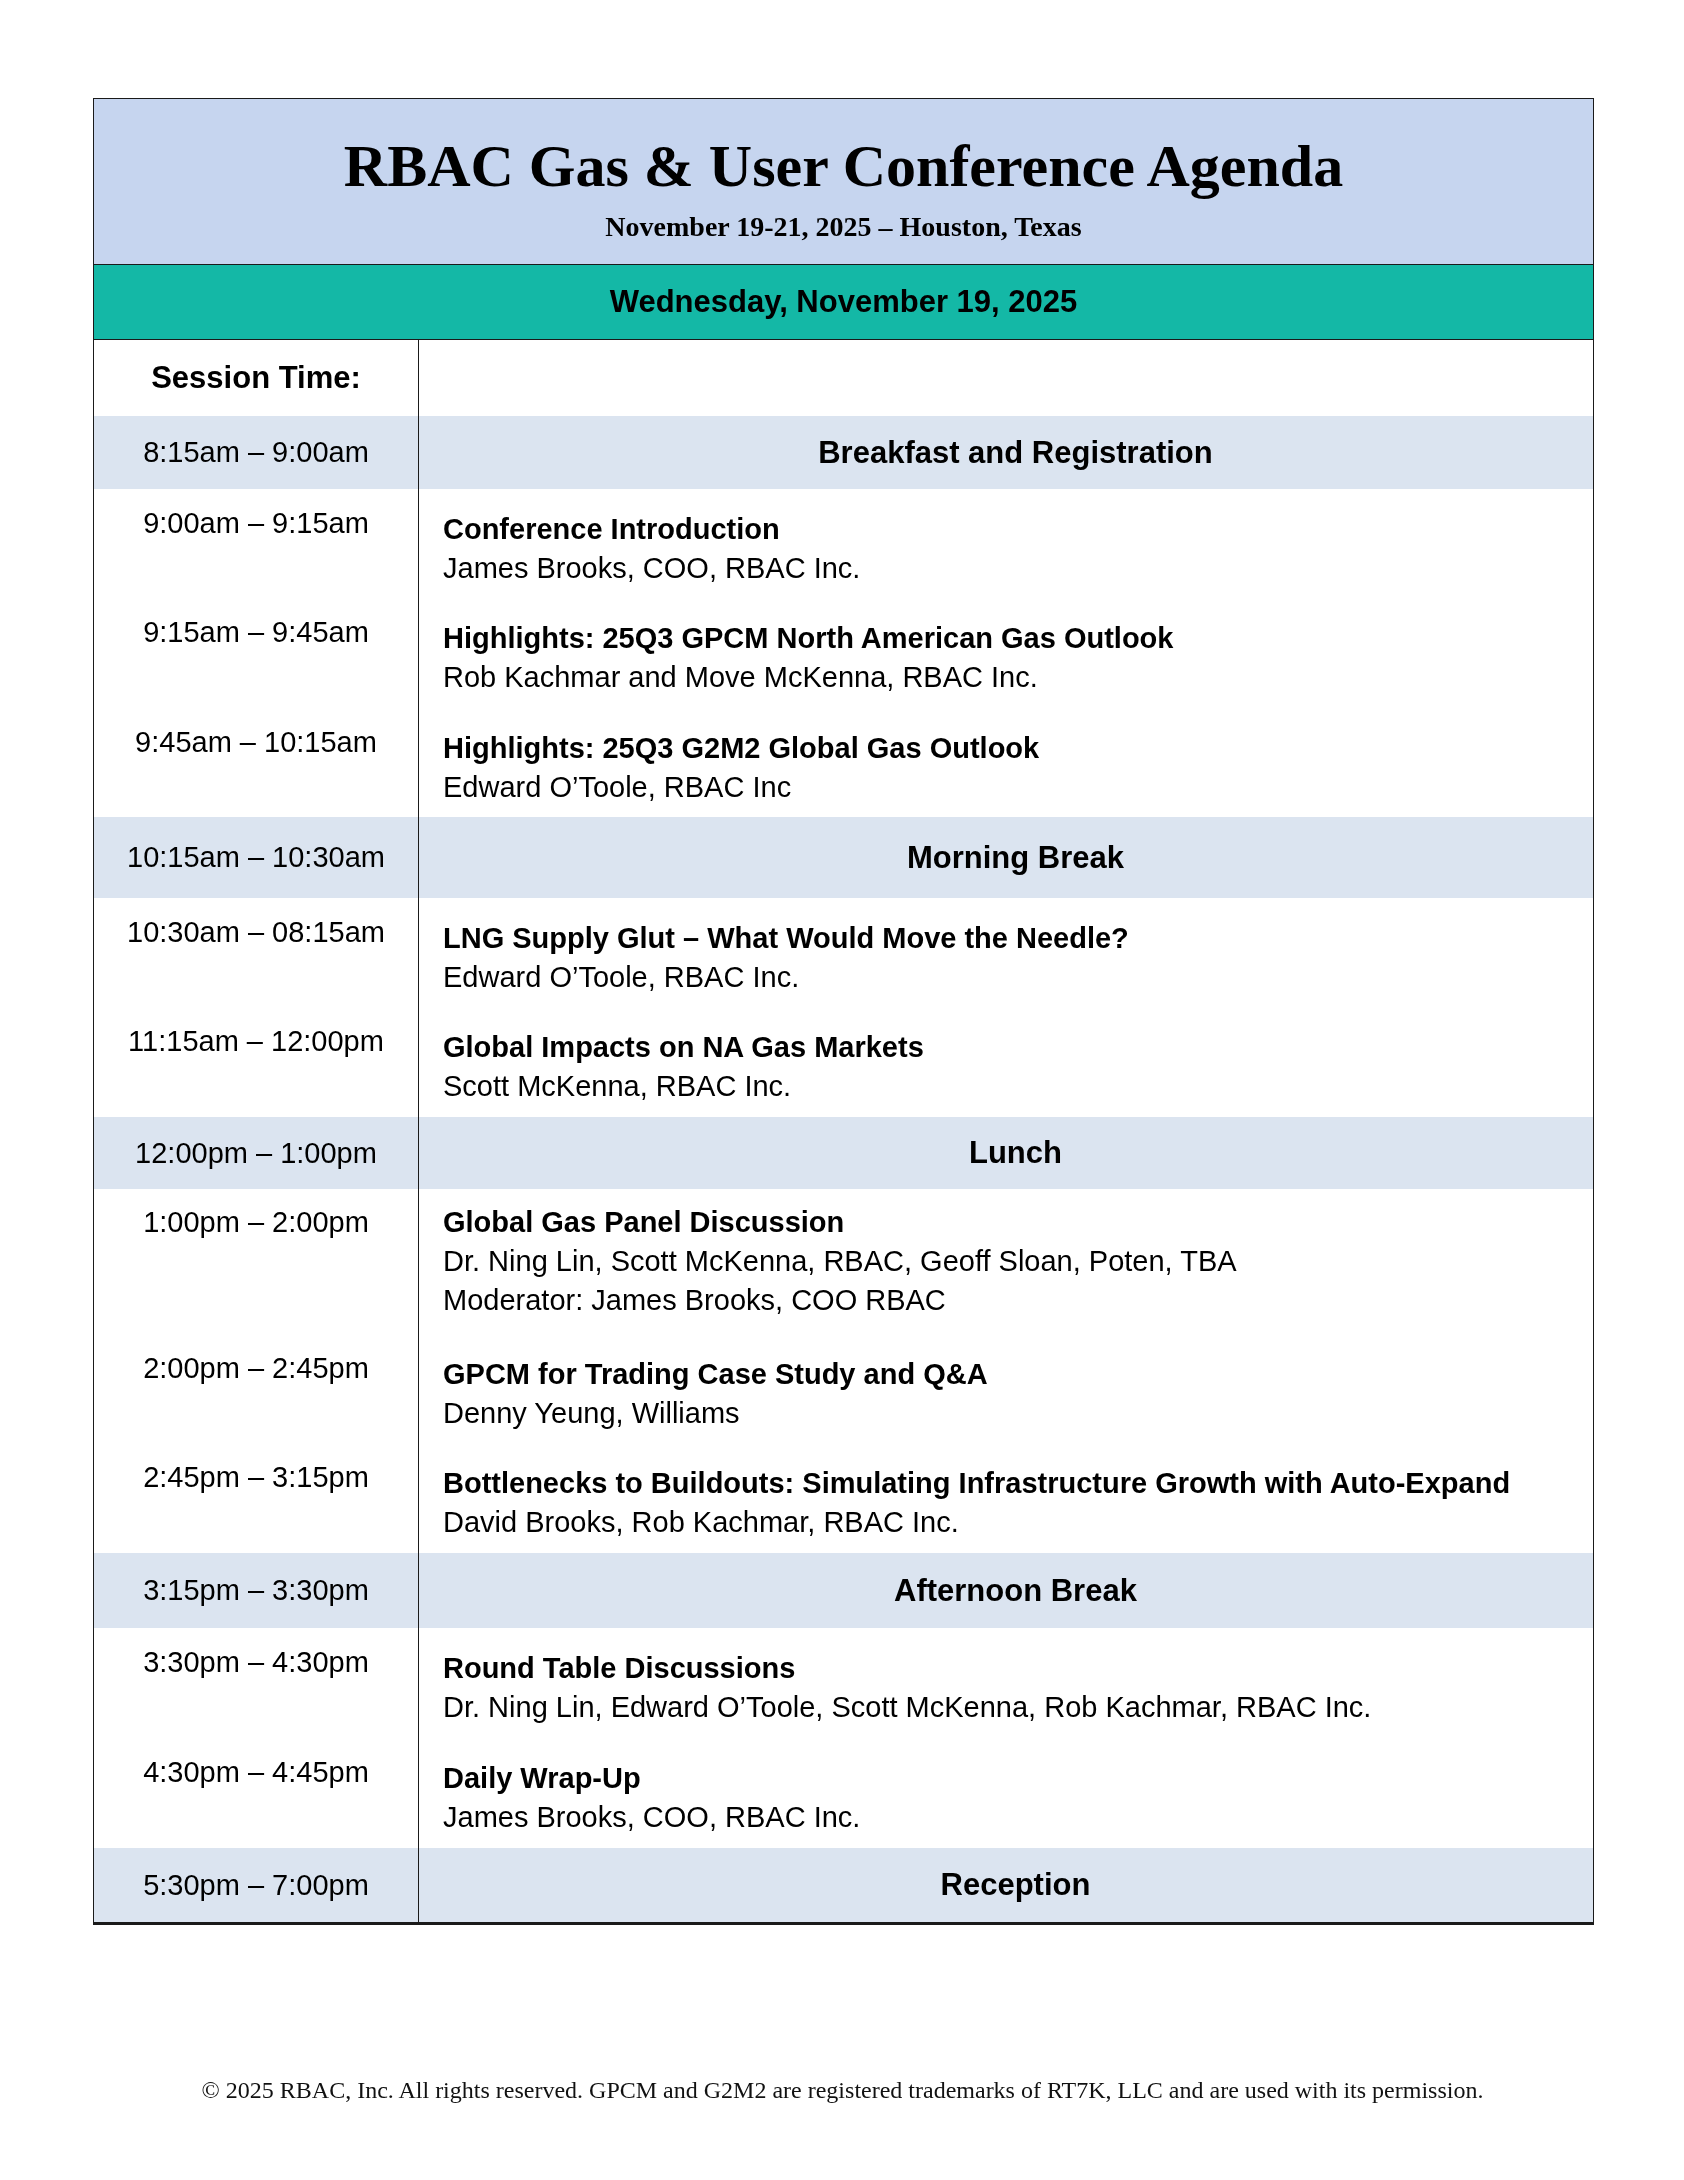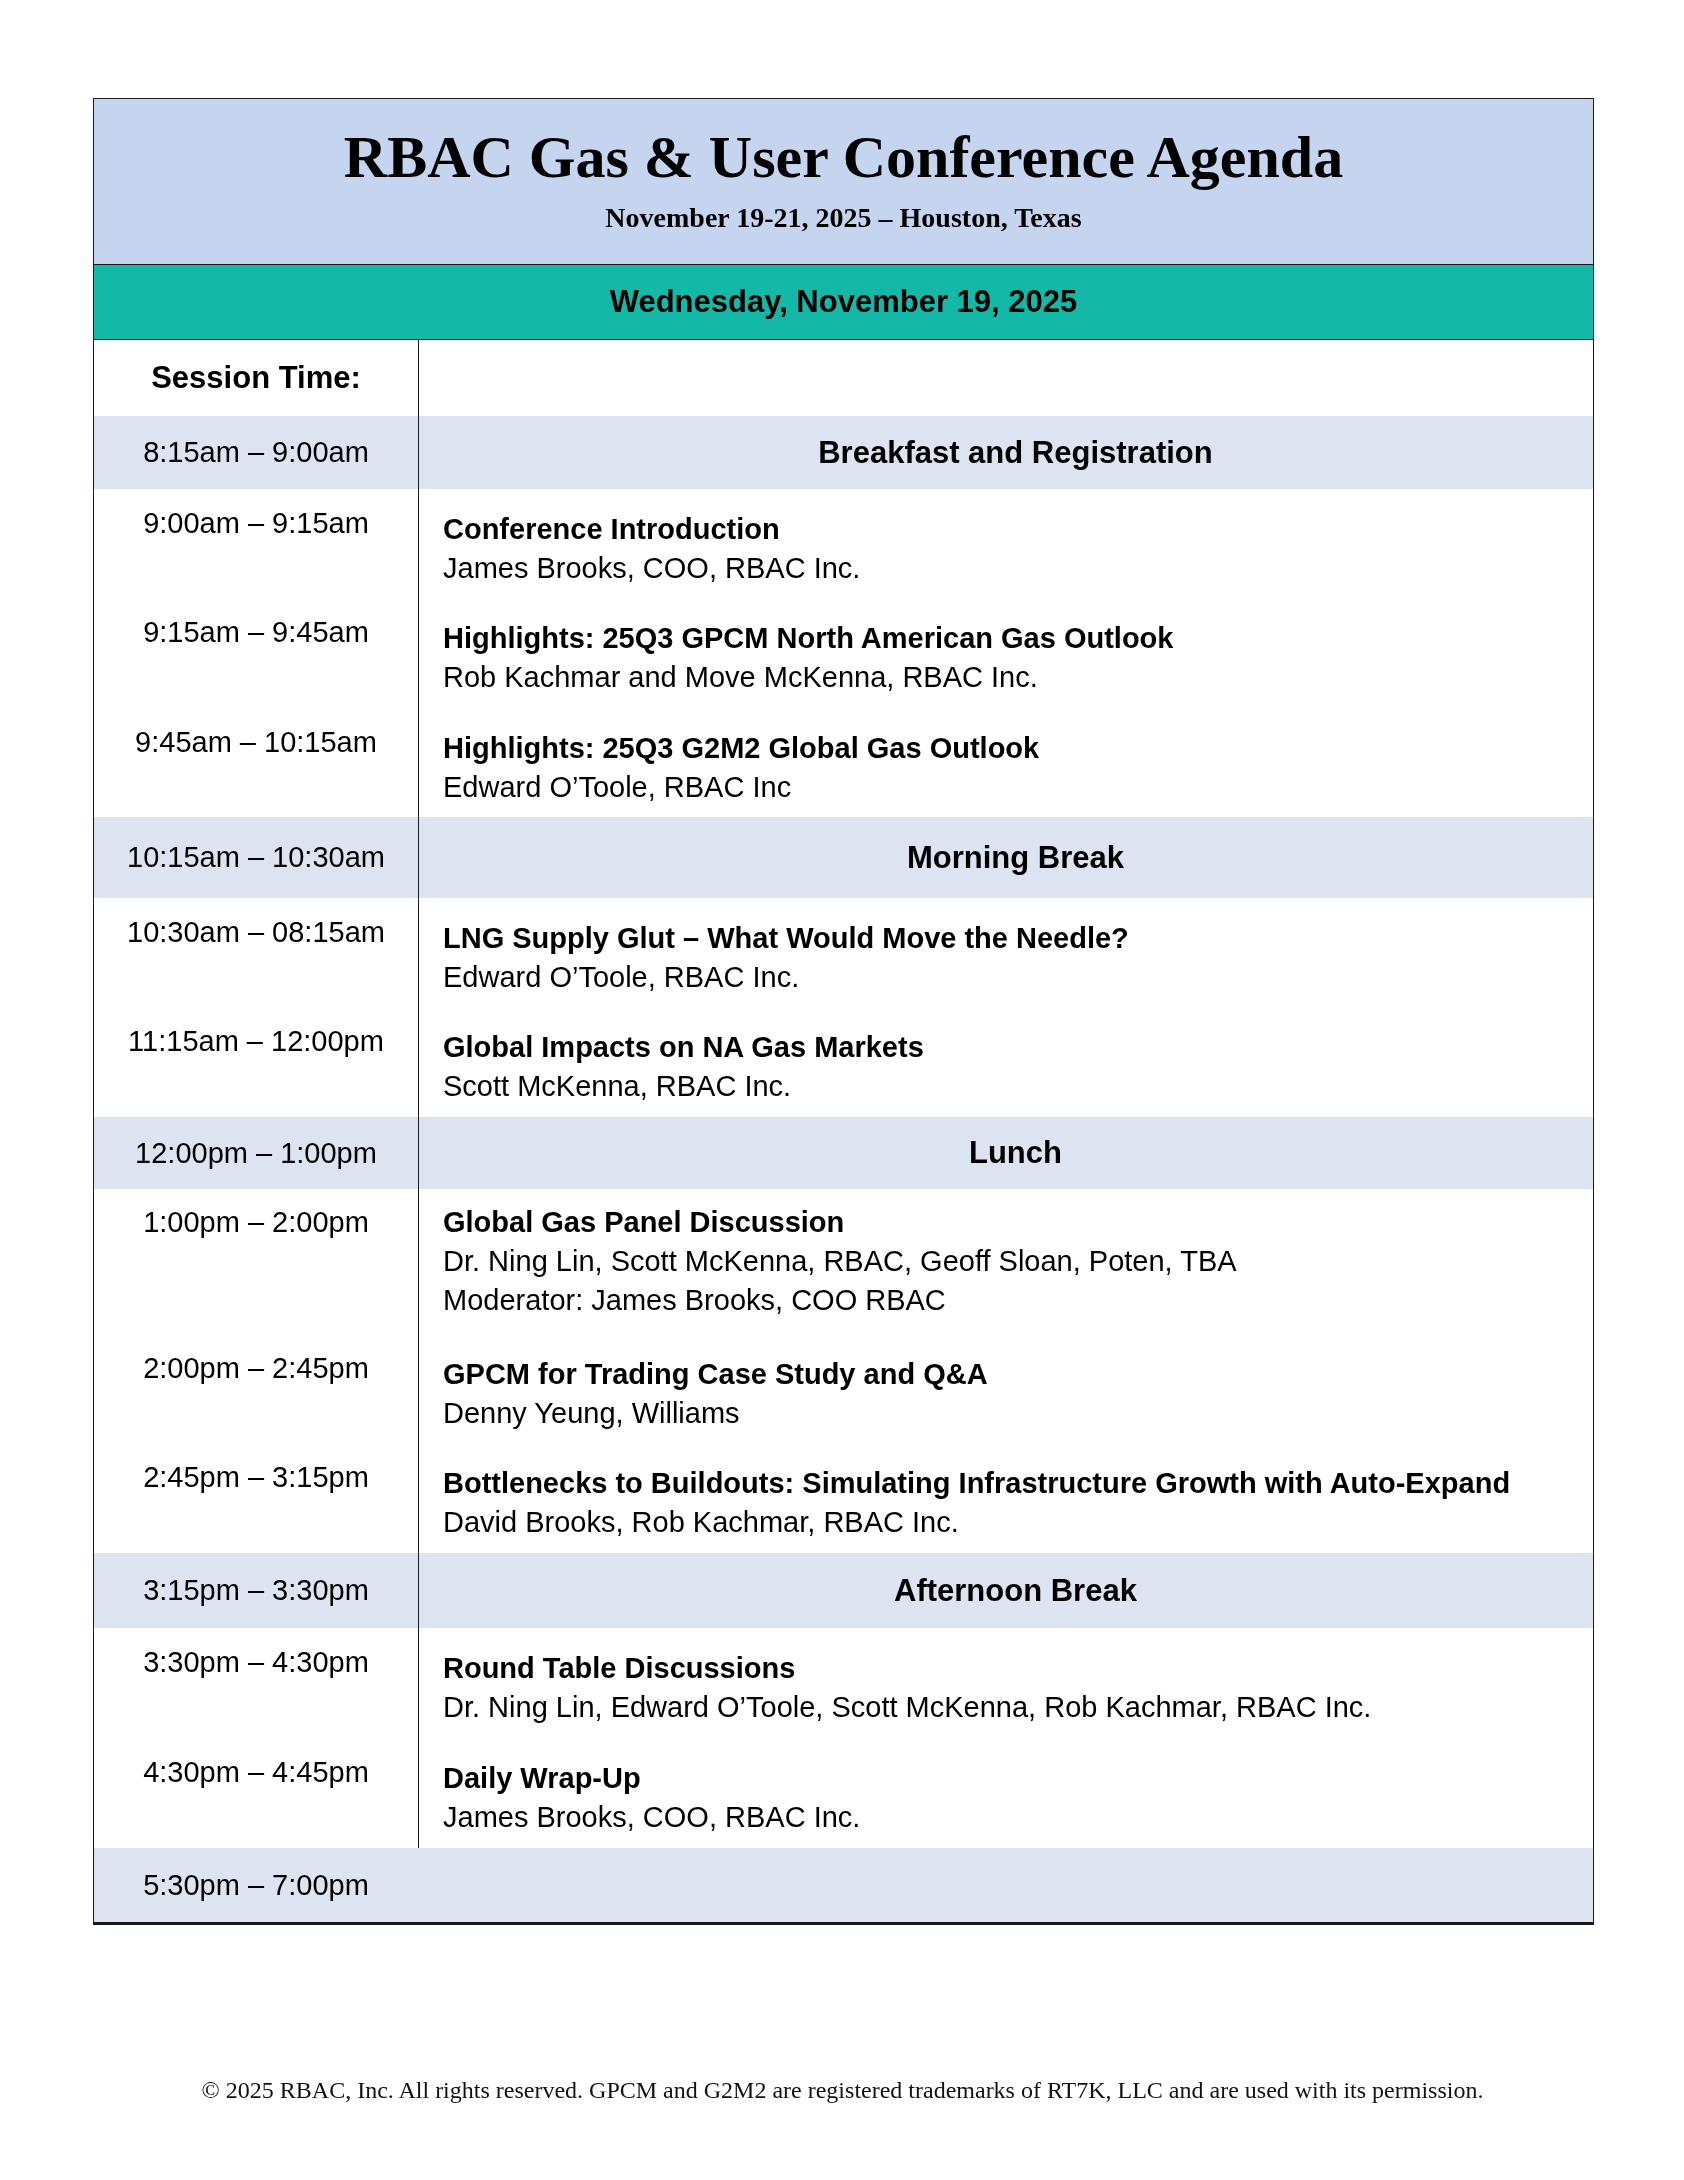--- a/index.html
+++ b/index.html
@@ -23,21 +23,21 @@
     border-bottom-width:3.4px;
     background:#ffffff;
   }
   
   .header-band{
     box-sizing:border-box;
     height:166px;
     background:#c6d5ef;
     border-bottom:1.7px solid #1a1a1a;
     text-align:center;
-    padding-top:22px;
+    padding-top:31px;
   }
   .doc-title{
     font-family:"Liberation Serif", serif;
     font-weight:bold;
     font-size:60px;
     line-height:73px;
     letter-spacing:0px;
     white-space:nowrap;
   }
   .doc-subtitle{
@@ -294,20 +294,23 @@
       <div class="cell detail">
         <div class="stitle">Daily Wrap-Up</div>
         <div class="sline">James Brooks, COO, RBAC Inc.</div>
       </div>
     </div>
 
     <div class="row break" style="height:74px">
       <div class="cell time">
         <span>5:30pm – 7:00pm</span>
       </div>
+      <div class="cell detail">
+        <span>Reception</span>
+      </div>
     </div>
 
   </div>
 
   <div class="footer">© 2025 RBAC, Inc. All rights reserved.  GPCM and G2M2 are registered trademarks of RT7K, LLC and are used with its permission.</div>
 
 </div>
 
 
 </body></html>

